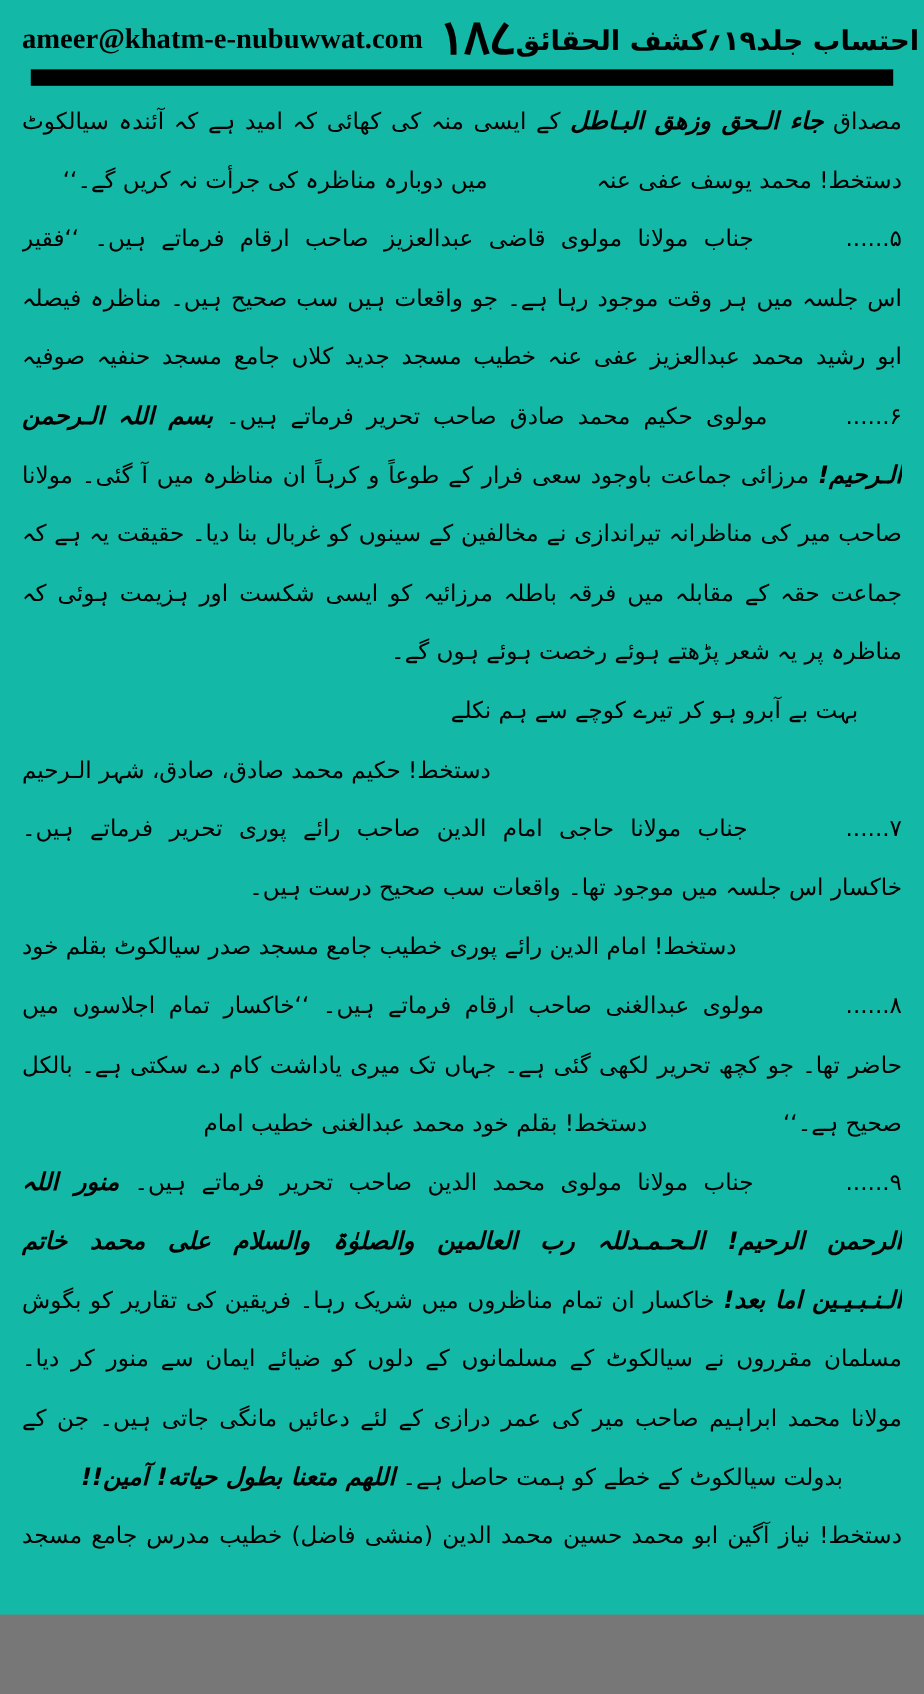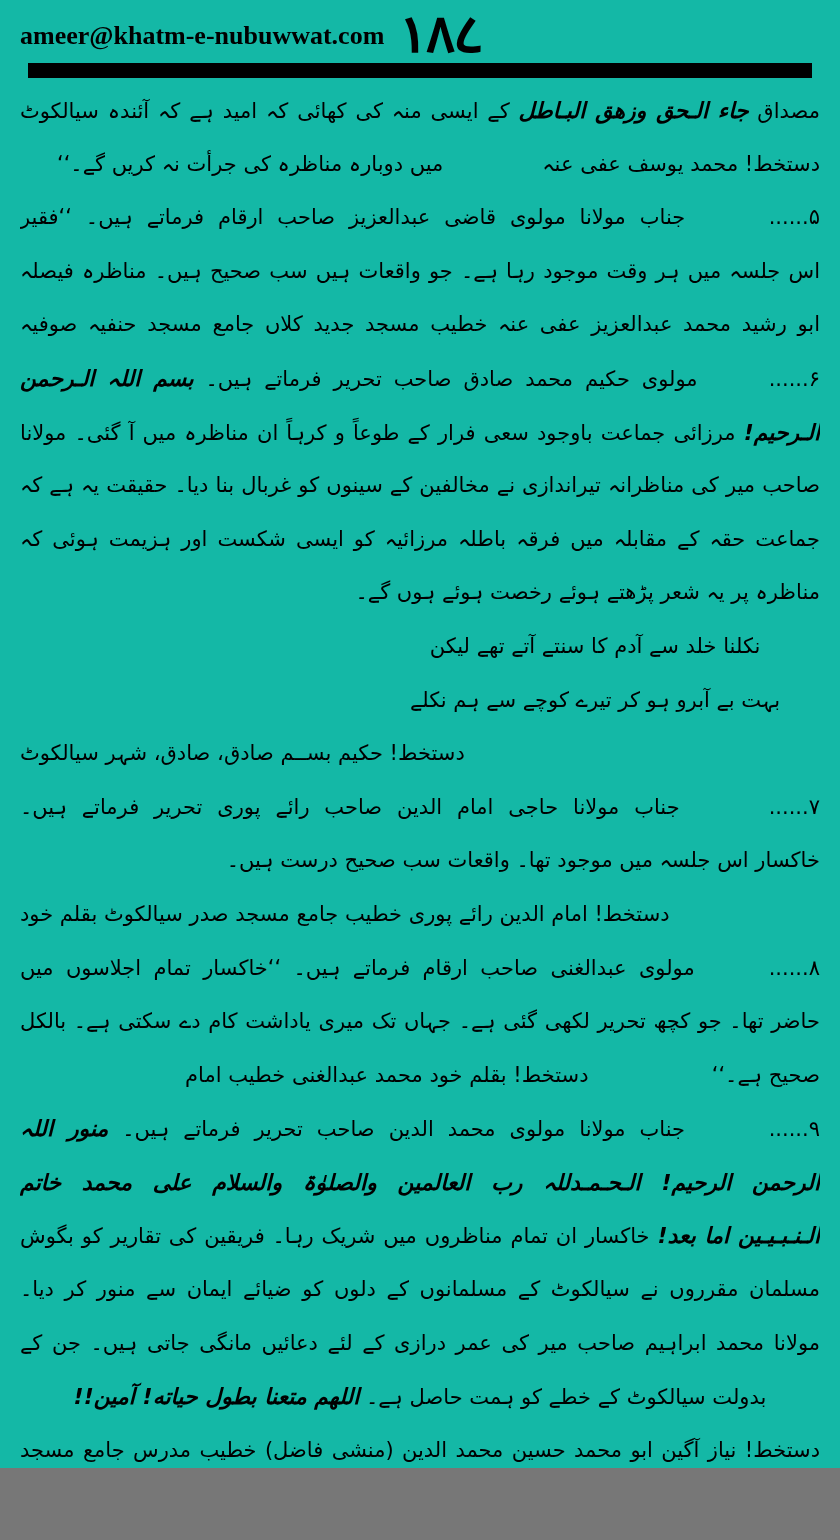--- a/index.html
+++ b/index.html
@@ -2,21 +2,21 @@
 <html lang="ur"><head>
 <meta charset="utf-8">
 <style>
   html,body{margin:0;padding:0;background:#777;}
   .page{position:relative;width:840px;height:1468px;background:#14b8a6;color:#000;overflow:hidden;
         font-family:"DejaVu Sans",sans-serif;}
 
   
   .header{position:absolute;top:10px;left:20px;width:800px;height:52px;display:flex;align-items:center;}
   .email{font-family:"Liberation Serif",serif;font-weight:bold;font-size:26px;white-space:nowrap;}
-  .hnum{font-family:Liberation Sans, sans-serif;font-weight:bold;font-size:48px;line-height:1;margin-left:14px;}
+  .hnum{font-family:Liberation Sans, sans-serif;font-weight:bold;font-size:40px;line-height:1;margin-left:14px;}
   .htitle{margin-left:auto;direction:rtl;font-weight:bold;font-size:25px;white-space:nowrap;}
   .hrule{position:absolute;top:63px;left:28px;width:784px;height:15px;background:#000;}
 
   
   .pbody{position:absolute;top:84px;left:20px;width:800px;direction:rtl;font-size:21px;}
   .bl{height:53.6px;line-height:53.6px;overflow:hidden;text-align:justify;text-align-last:justify;}
   .bl.right{text-align:right;text-align-last:right;}
   .bl.left{text-align:left;text-align-last:left;}
   .bl.center{text-align:left;text-align-last:center;}
   .bl.couplet{text-align:center;text-align-last:center;padding-left:350px;}
@@ -36,40 +36,40 @@
         font-family:"Liberation Serif",serif;font-weight:bold;font-size:24px;}
 </style>
 </head>
 <body>
 
 <div class="page">
 
   <div class="header">
     <span class="email">ameer@khatm-e-nubuwwat.com</span>
     <span class="hnum">۱۸۷</span>
+    <span class="htitle">احتساب جلد۱۹؍کشف الحقائق</span>
   </div>
   <div class="hrule"></div>
 
   <div class="pbody">
       <div class="bl justify"><span class="run">مصداق </span><span class="run bold">جاء الـحق وزهق البـاطل</span><span class="run"> کے ایسی منہ کی کھائی کہ امید ہے کہ آئندہ سیالکوٹ</span></div>
       <div class="bl split" style="padding-left: 37px;">
         <span><span class="run">دستخط! محمد یوسف عفی عنہ</span></span>
         <span><span class="run">میں دوبارہ مناظرہ کی جرأت نہ کریں گے۔‘‘</span></span>
       </div>
       <div class="bl justify"><span class="run">۵......&nbsp;&nbsp;&nbsp;&nbsp;&nbsp; جناب مولانا مولوی قاضی عبدالعزیز صاحب ارقام فرماتے ہیں۔ ‘‘فقیر</span></div>
       <div class="bl justify"><span class="run">اس جلسہ میں ہر وقت موجود رہا ہے۔ جو واقعات ہیں سب صحیح ہیں۔ مناظرہ فیصلہ کن ہوا تھا۔‘‘ العبد</span></div>
       <div class="bl justify"><span class="run">ابو رشید محمد عبدالعزیز عفی عنہ خطیب مسجد جدید کلاں جامع مسجد حنفیہ صوفیہ مبارک پورہ (سیالکوٹ)</span></div>
       <div class="bl justify"><span class="run">۶......&nbsp;&nbsp;&nbsp;&nbsp;&nbsp; مولوی حکیم محمد صادق صاحب تحریر فرماتے ہیں۔ </span><span class="run bold">بسم اللہ الـرحمن</span></div>
       <div class="bl justify"><span class="run bold">الـرحیم!</span><span class="run"> مرزائی جماعت باوجود سعی فرار کے طوعاً و کرہاً ان مناظرہ میں آ گئی۔ مولانا محمد ابراہیم</span></div>
       <div class="bl justify"><span class="run">صاحب میر کی مناظرانہ تیراندازی نے مخالفین کے سینوں کو غربال بنا دیا۔ حقیقت یہ ہے کہ</span></div>
       <div class="bl justify"><span class="run">جماعت حقہ کے مقابلہ میں فرقہ باطلہ مرزائیہ کو ایسی شکست اور ہزیمت ہوئی کہ مرزائی لوگ اختتام</span></div>
       <div class="bl right"><span class="run">مناظرہ پر یہ شعر پڑھتے ہوئے رخصت ہوئے ہوں گے۔</span></div>
-      <div class="bl couplet"><span class="run">نکلنا خلد سے آدم کا سنتے آتے تھے لیکن</span></div>
       <div class="bl couplet"><span class="run">بہت بے آبرو ہو کر تیرے کوچے سے ہم نکلے</span></div>
-      <div class="bl left"><span class="run">دستخط! حکیم بســم صادق، صادق، شہر سیالکوٹ</span></div>
+      <div class="bl left"><span class="run">دستخط! حکیم محمد صادق، صادق، شہر الـرحیم</span></div>
       <div class="bl justify"><span class="run">۷......&nbsp;&nbsp;&nbsp;&nbsp;&nbsp; جناب مولانا حاجی امام الدین صاحب رائے پوری تحریر فرماتے ہیں۔</span></div>
       <div class="bl right"><span class="run">خاکسار اس جلسہ میں موجود تھا۔ واقعات سب صحیح درست ہیں۔</span></div>
       <div class="bl left"><span class="run">دستخط! امام الدین رائے پوری خطیب جامع مسجد صدر سیالکوٹ بقلم خود</span></div>
       <div class="bl justify"><span class="run">۸......&nbsp;&nbsp;&nbsp;&nbsp;&nbsp; مولوی عبدالغنی صاحب ارقام فرماتے ہیں۔ ‘‘خاکسار تمام اجلاسوں میں</span></div>
       <div class="bl justify"><span class="run">حاضر تھا۔ جو کچھ تحریر لکھی گئی ہے۔ جہاں تک میری یاداشت کام دے سکتی ہے۔ بالکل درست اور</span></div>
       <div class="bl split" style="padding-left: 165px;">
         <span><span class="run">صحیح ہے۔‘‘</span></span>
         <span><span class="run">دستخط! بقلم خود محمد عبدالغنی خطیب امام</span></span>
       </div>
       <div class="bl justify"><span class="run">۹......&nbsp;&nbsp;&nbsp;&nbsp;&nbsp; جناب مولانا مولوی محمد الدین صاحب تحریر فرماتے ہیں۔ </span><span class="run bold">منور اللہ</span></div>

